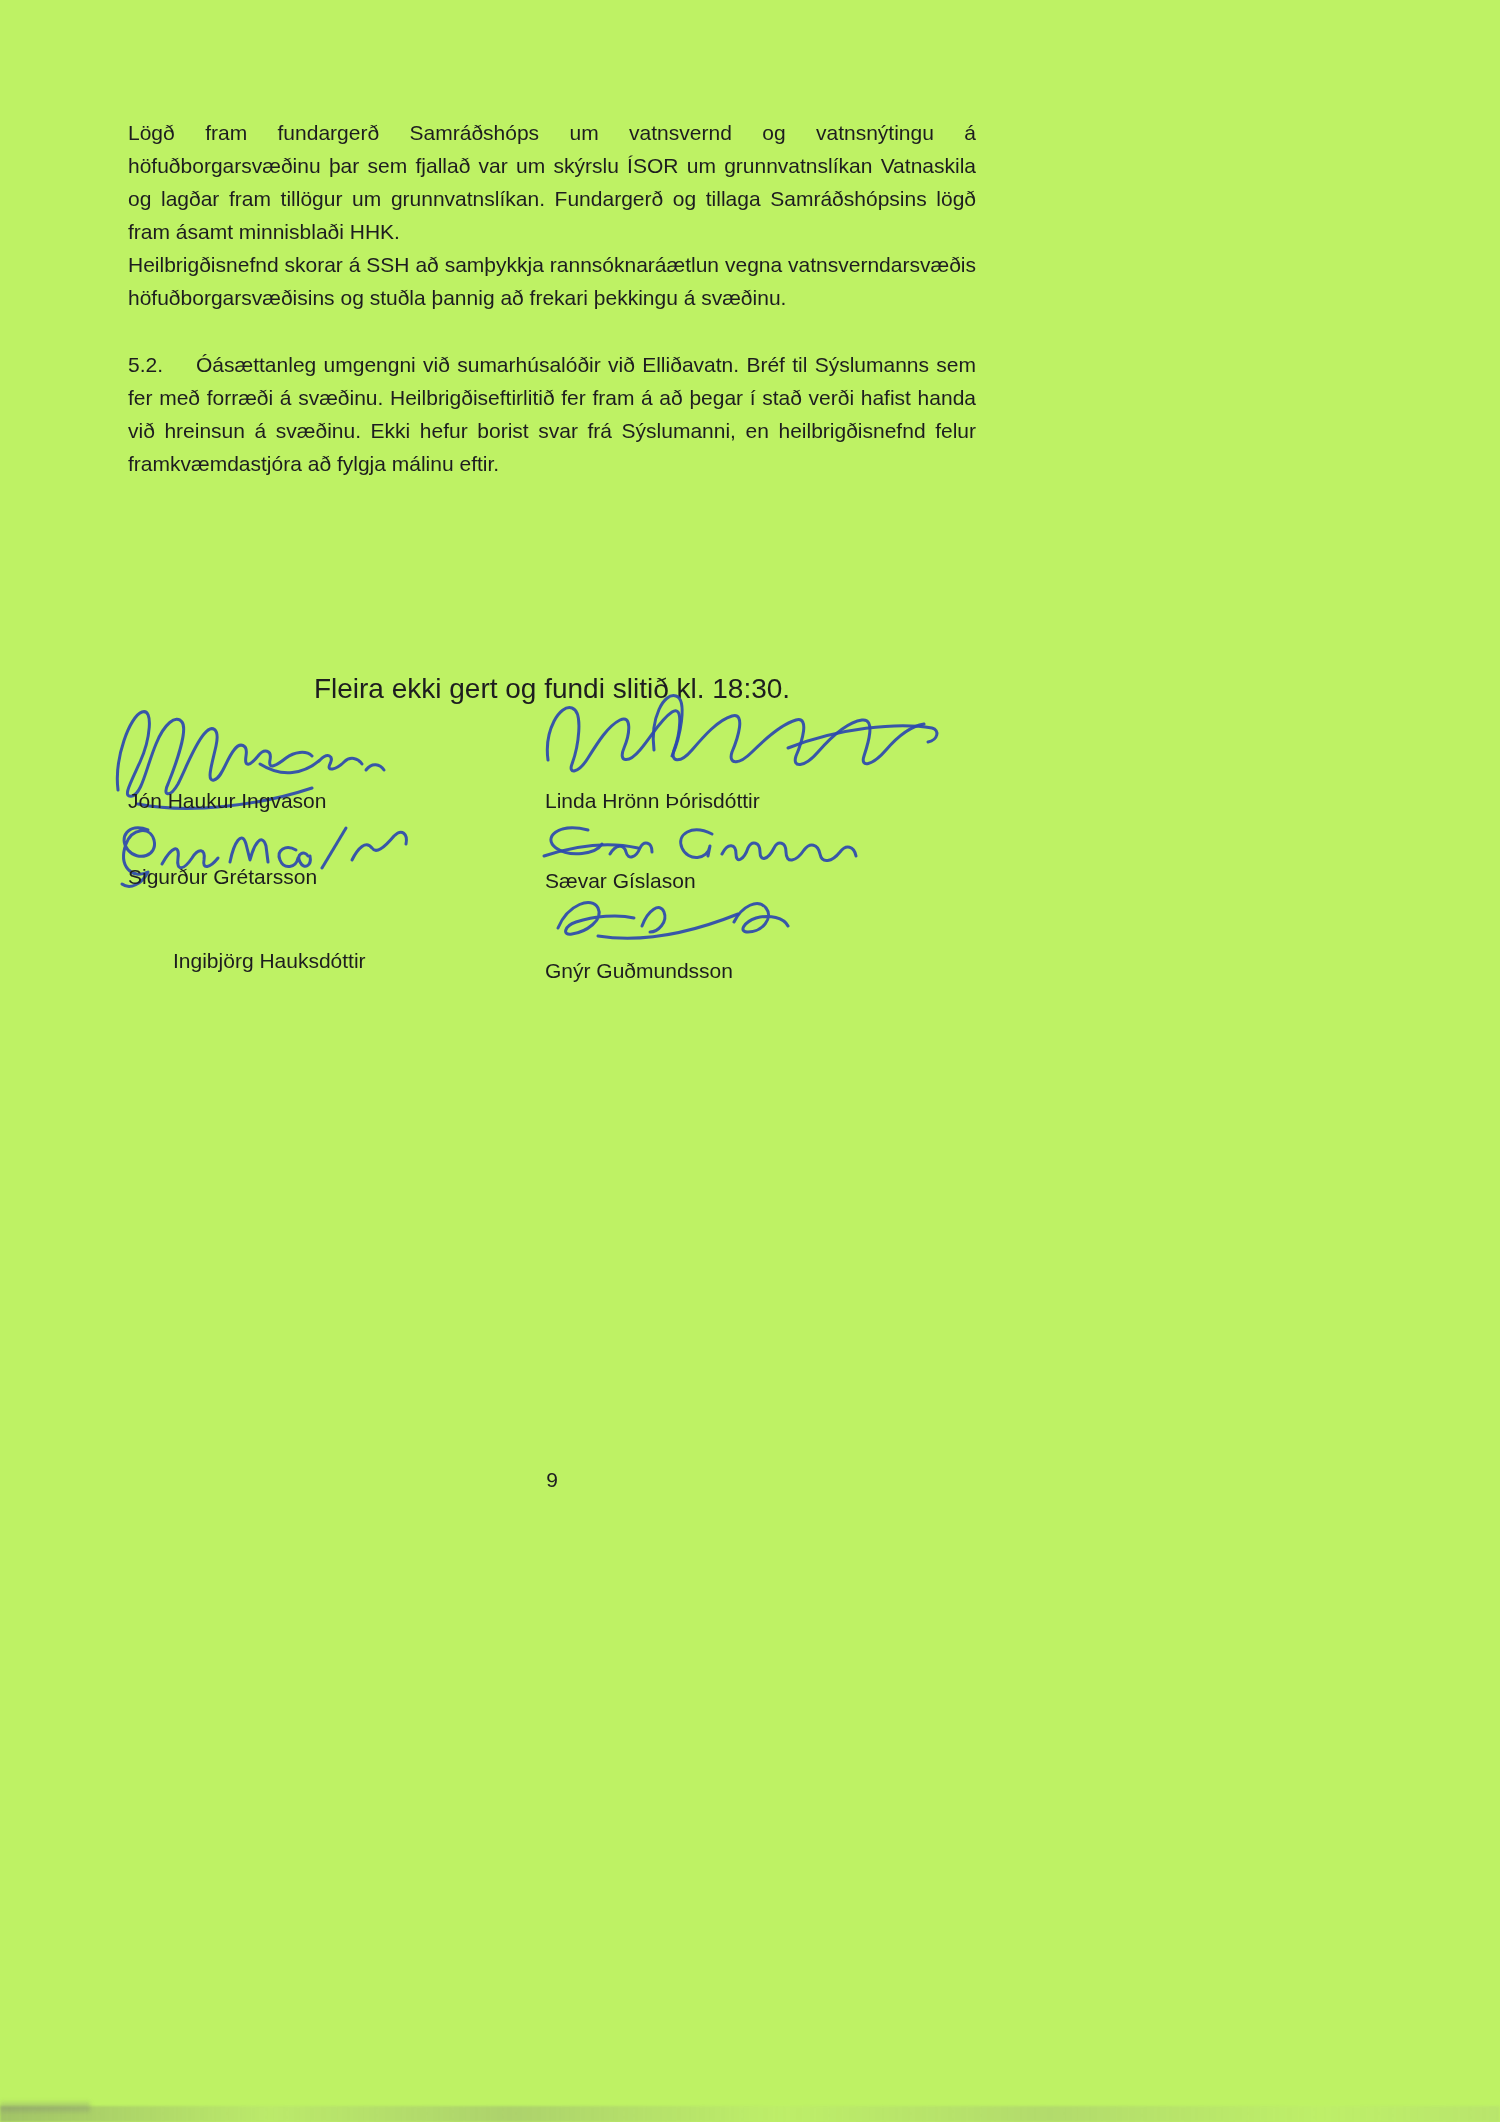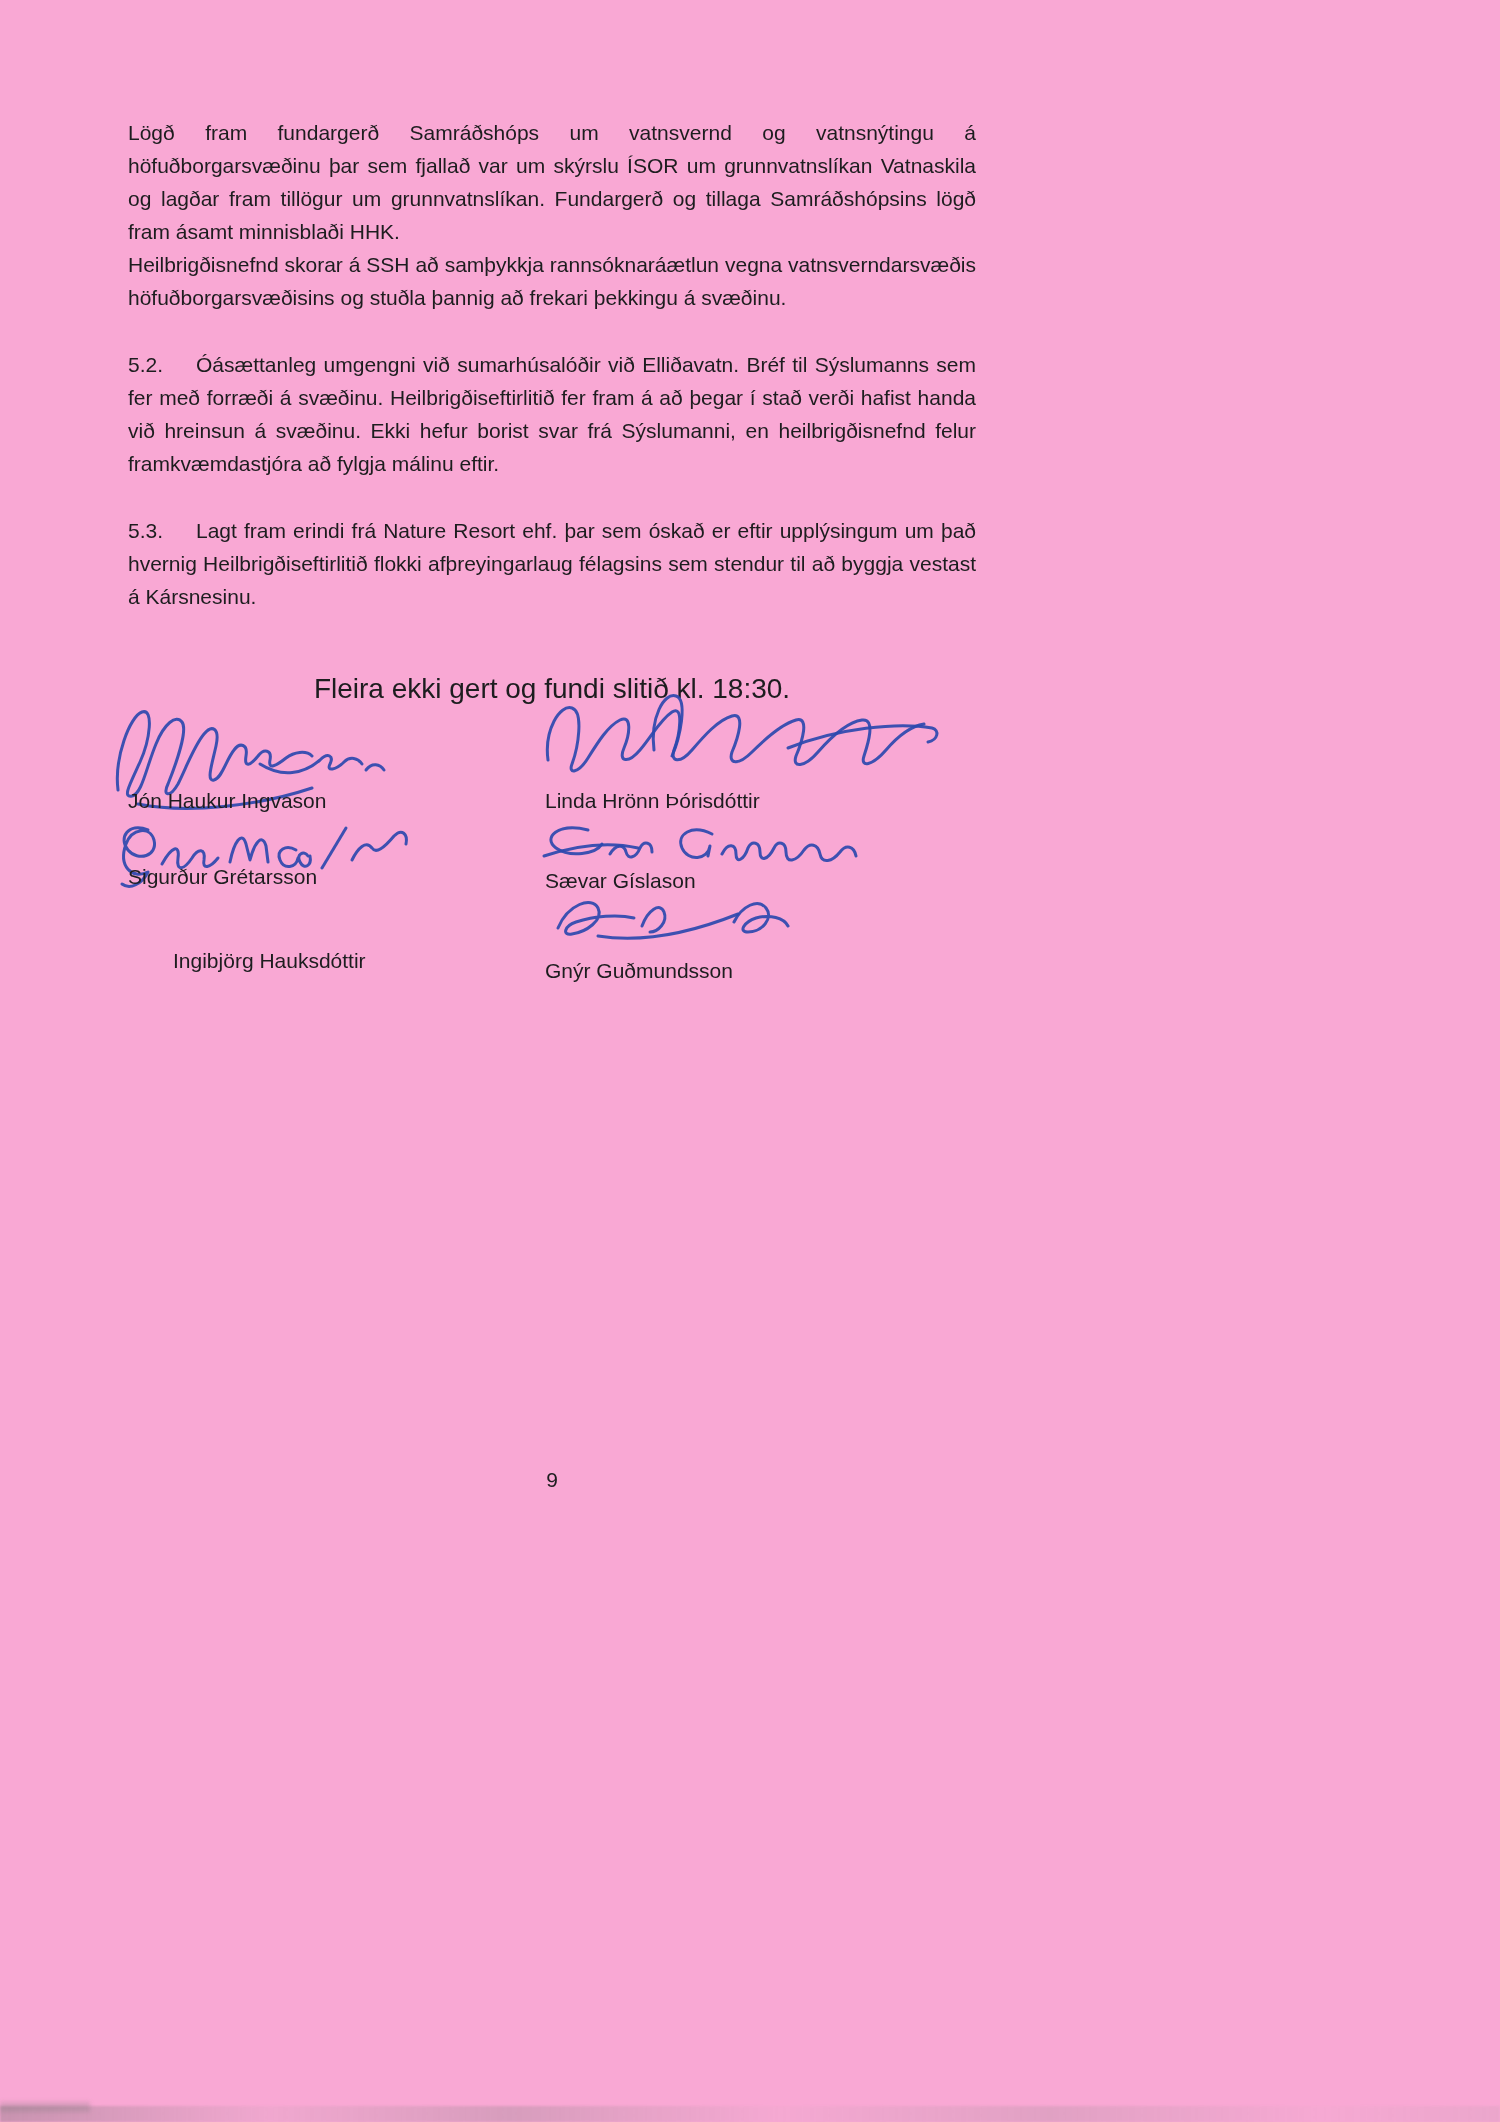--- a/index.html
+++ b/index.html
@@ -5,21 +5,21 @@
   * { margin:0; padding:0; box-sizing:border-box; }
   html,body { background:#ffffff; }
   body {
     position:relative;
     width:1500px;
     height:2122px;
     font-family:"Liberation Sans", sans-serif;
     color:#1d1d1f;
     overflow:hidden;
   }
-  .page { position:absolute; inset:0; background:#f9a8d4; }
+  .page { position:absolute; inset:0; background:#bef264; }
   .content {
     position:absolute;
     left:128px;
     top:116px;
     width:848px;
   }
   p.body-text {
     font-size:21px;
     line-height:33px;
     text-align:justify;
@@ -106,21 +106,20 @@
     <div class="block">
       <p class="body-text">Lögð fram fundargerð Samráðshóps um vatnsvernd og vatnsnýtingu á höfuðborgarsvæðinu þar sem fjallað var um skýrslu ÍSOR um grunnvatnslíkan Vatnaskila og lagðar fram tillögur um grunnvatnslíkan. Fundargerð og tillaga Samráðshópsins lögð fram ásamt minnisblaði HHK.</p>
       <p class="body-text">Heilbrigðisnefnd skorar á SSH að samþykkja rannsóknaráætlun vegna vatnsverndarsvæðis höfuðborgarsvæðisins og stuðla þannig að frekari þekkingu á svæðinu.</p>
     </div>
 
     <div class="block">
       <p class="body-text"><span class="num">5.2.</span><span>Óásættanleg umgengni við sumarhúsalóðir við Elliðavatn. Bréf til Sýslumanns sem fer með forræði á svæðinu. Heilbrigðiseftirlitið fer fram á að þegar í stað verði hafist handa við hreinsun á svæðinu. Ekki hefur borist svar frá Sýslumanni, en heilbrigðisnefnd felur framkvæmdastjóra að fylgja málinu eftir.</span></p>
     </div>
 
     <div class="block">
-      <p class="body-text"><span class="num">5.3.</span><span>Lagt fram erindi frá Nature Resort ehf. þar sem óskað er eftir upplýsingum um það hvernig Heilbrigðiseftirlitið flokki afþreyingarlaug félagsins sem stendur til að byggja vestast á Kársnesinu.</span></p>
     </div>
 
   </div>
 
   <div class="closing">Fleira ekki gert og fundi slitið kl. 18:30.</div>
 
   <div class="signatures">
 
     <div class="sig-ink" style="left:-20px; top:8px;">
       <svg width="290" height="125" viewBox="0 0 290 125">

